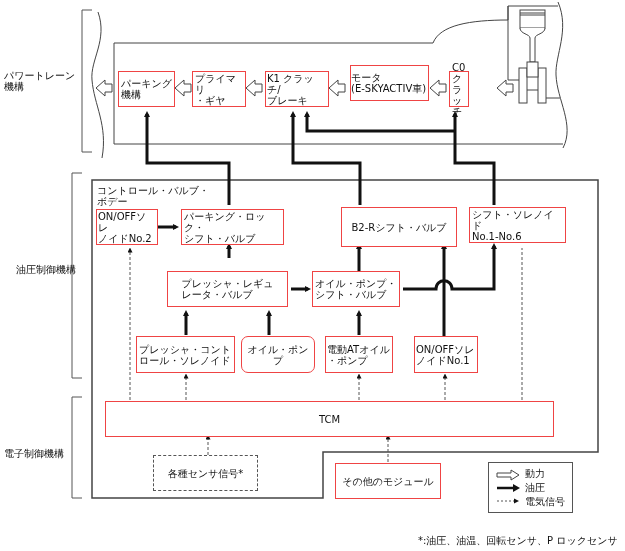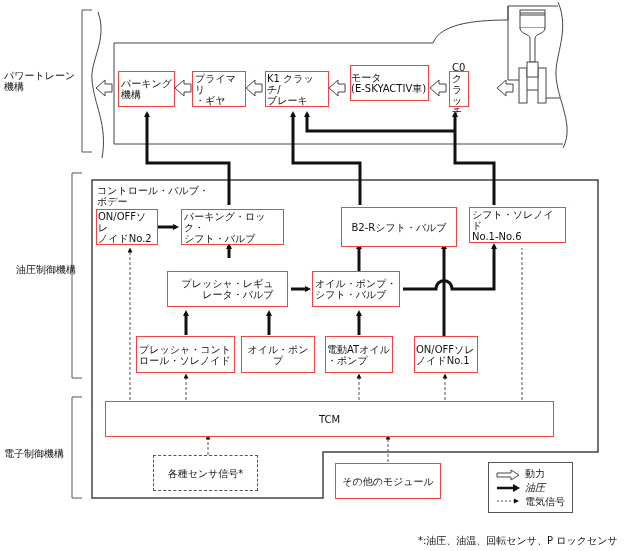--- a/index.html
+++ b/index.html
@@ -145,33 +145,33 @@
   </div>
 <div class="box center" style="left:341px;top:207px;width:116px;height:40px;">
   <span class="t">B2-Rシフト・バルブ</span>
   </div>
 <div class="box" style="left:469px;top:207px;width:97px;height:36px;align-items:center;">
   <span class="t">シフト・ソレノイド
 No.1-No.6</span>
   </div>
 
 <div class="box center" style="left:167px;top:271px;width:121px;height:36px;">
-  <span class="t" style="text-align:right;">プレッシャ・レギュ
+  <span class="t" style="text-align:left;">プレッシャ・レギュ
 レータ・バルブ</span>
   </div>
 <div class="box" style="left:312px;top:271px;width:88px;height:36px;">
   <span class="t">オイル・ポンプ・
 シフト・バルブ</span>
   </div>
 
 <div class="box" style="left:136px;top:336px;width:99px;height:37px;">
   <span class="t">プレッシャ・コント
 ロール・ソレノイド</span>
   </div>
-<div class="box center" style="left:241px;top:336px;width:74px;height:37px;">
+<div class="box center" style="left:241px;top:336px;width:74px;height:37px;border-radius:7px;">
   <span class="t">オイル・ポンプ</span>
   </div>
 <div class="box" style="left:325px;top:336px;width:68px;height:37px;">
   <span class="t" style="padding:0 1px;">電動ATオイル
 ・ポンプ</span>
   </div>
 <div class="box" style="left:414px;top:336px;width:64px;height:37px;">
   <span class="t" style="padding:0 1px;">ON/OFFソレ
 ノイドNo.1</span>
   </div>
@@ -188,17 +188,17 @@
 
 <div class="legend" style="left:480px;top:462px;width:85px;height:51px;margin-left:8px;">
   <svg style="position:absolute;left:0;top:0;" width="85" height="51">
     <path d="M8,10 L22,10 L22,7 L30,12 L22,17 L22,14 L8,14 Z" stroke="#444" fill="#fff"></path>
     <line x1="8" y1="25" x2="25" y2="25" stroke="#111" stroke-width="2.5"></line>
     <path d="M24,21 L31,25 L24,29 Z" fill="#111"></path>
     <line x1="8" y1="38" x2="25" y2="38" stroke="#555" stroke-dasharray="2,2"></line>
     <path d="M25,35.5 L30,38 L25,40.5 Z" fill="#111"></path>
   </svg>
   <div class="lbl" style="left:36px;top:5px;">動力</div>
-  <div class="lbl" style="left:36px;top:19px;font-style:italic;">油圧</div>
+  <div class="lbl" style="left:36px;top:19px;">油圧</div>
   <div class="lbl" style="left:36px;top:33px;">電気信号</div>
 </div>
 
 <div class="lbl" style="left:418px;top:535px;">*:油圧、油温、回転センサ、P ロックセンサ</div>
 
 </body></html>

